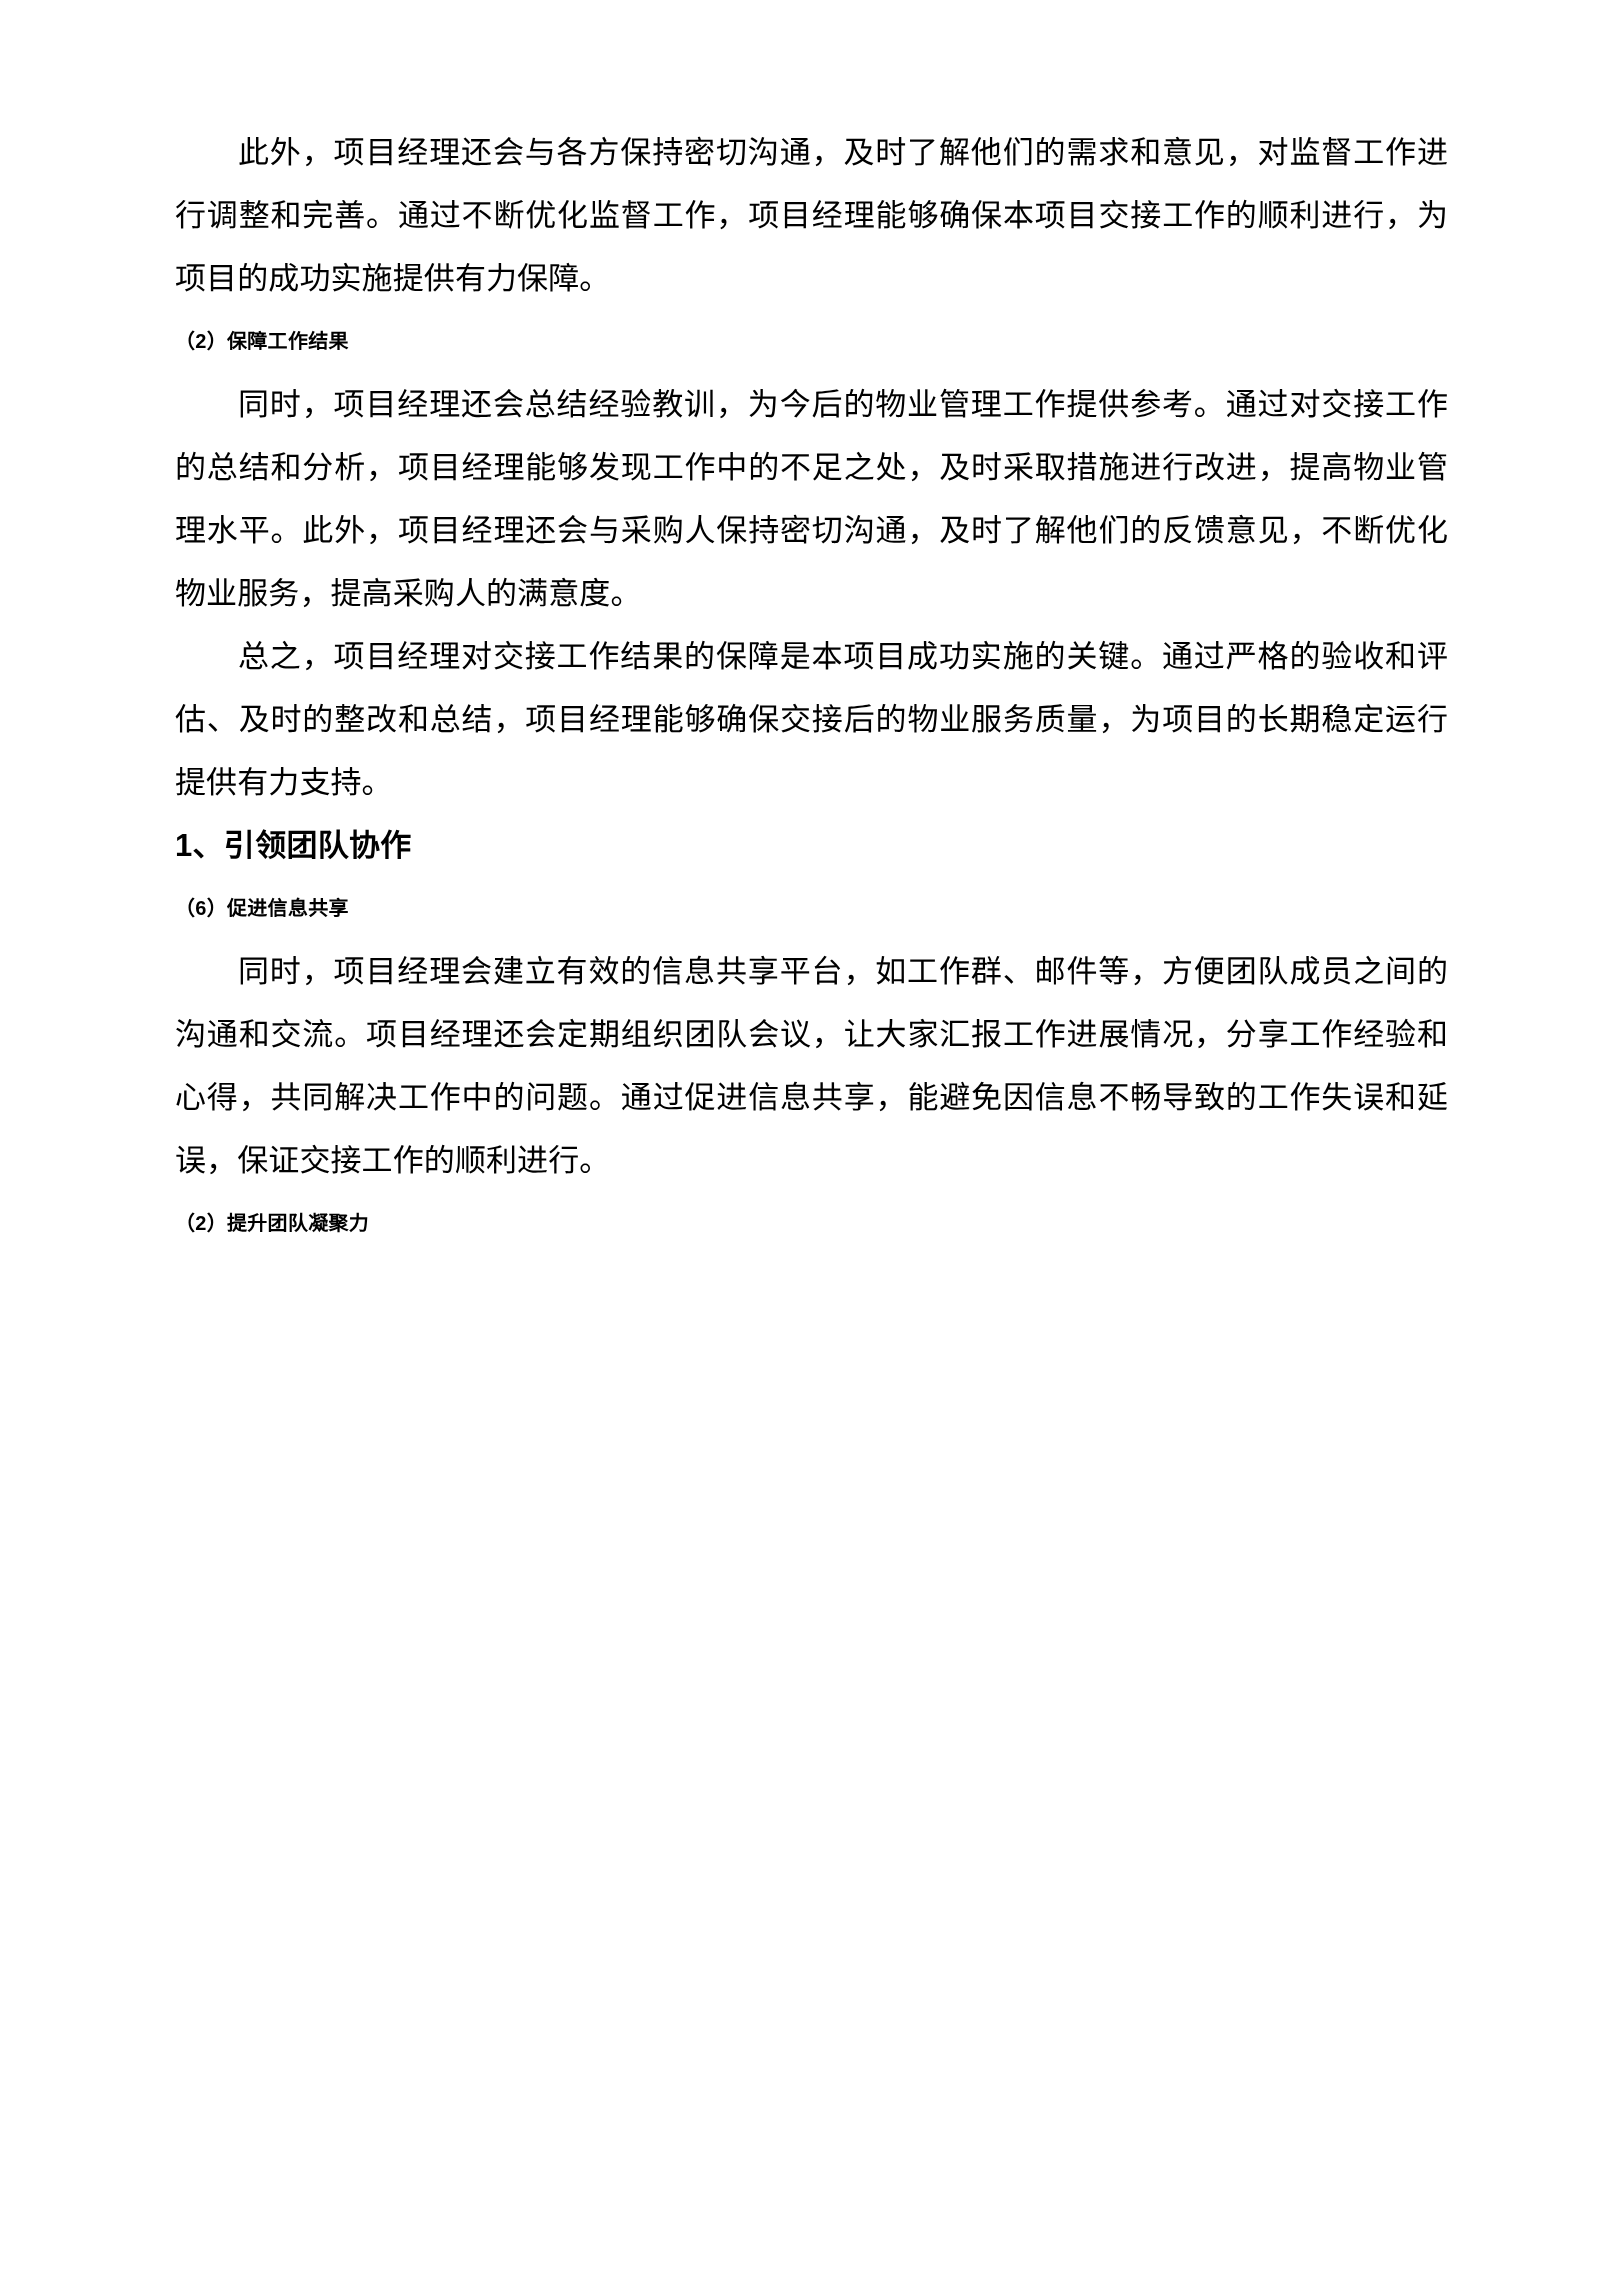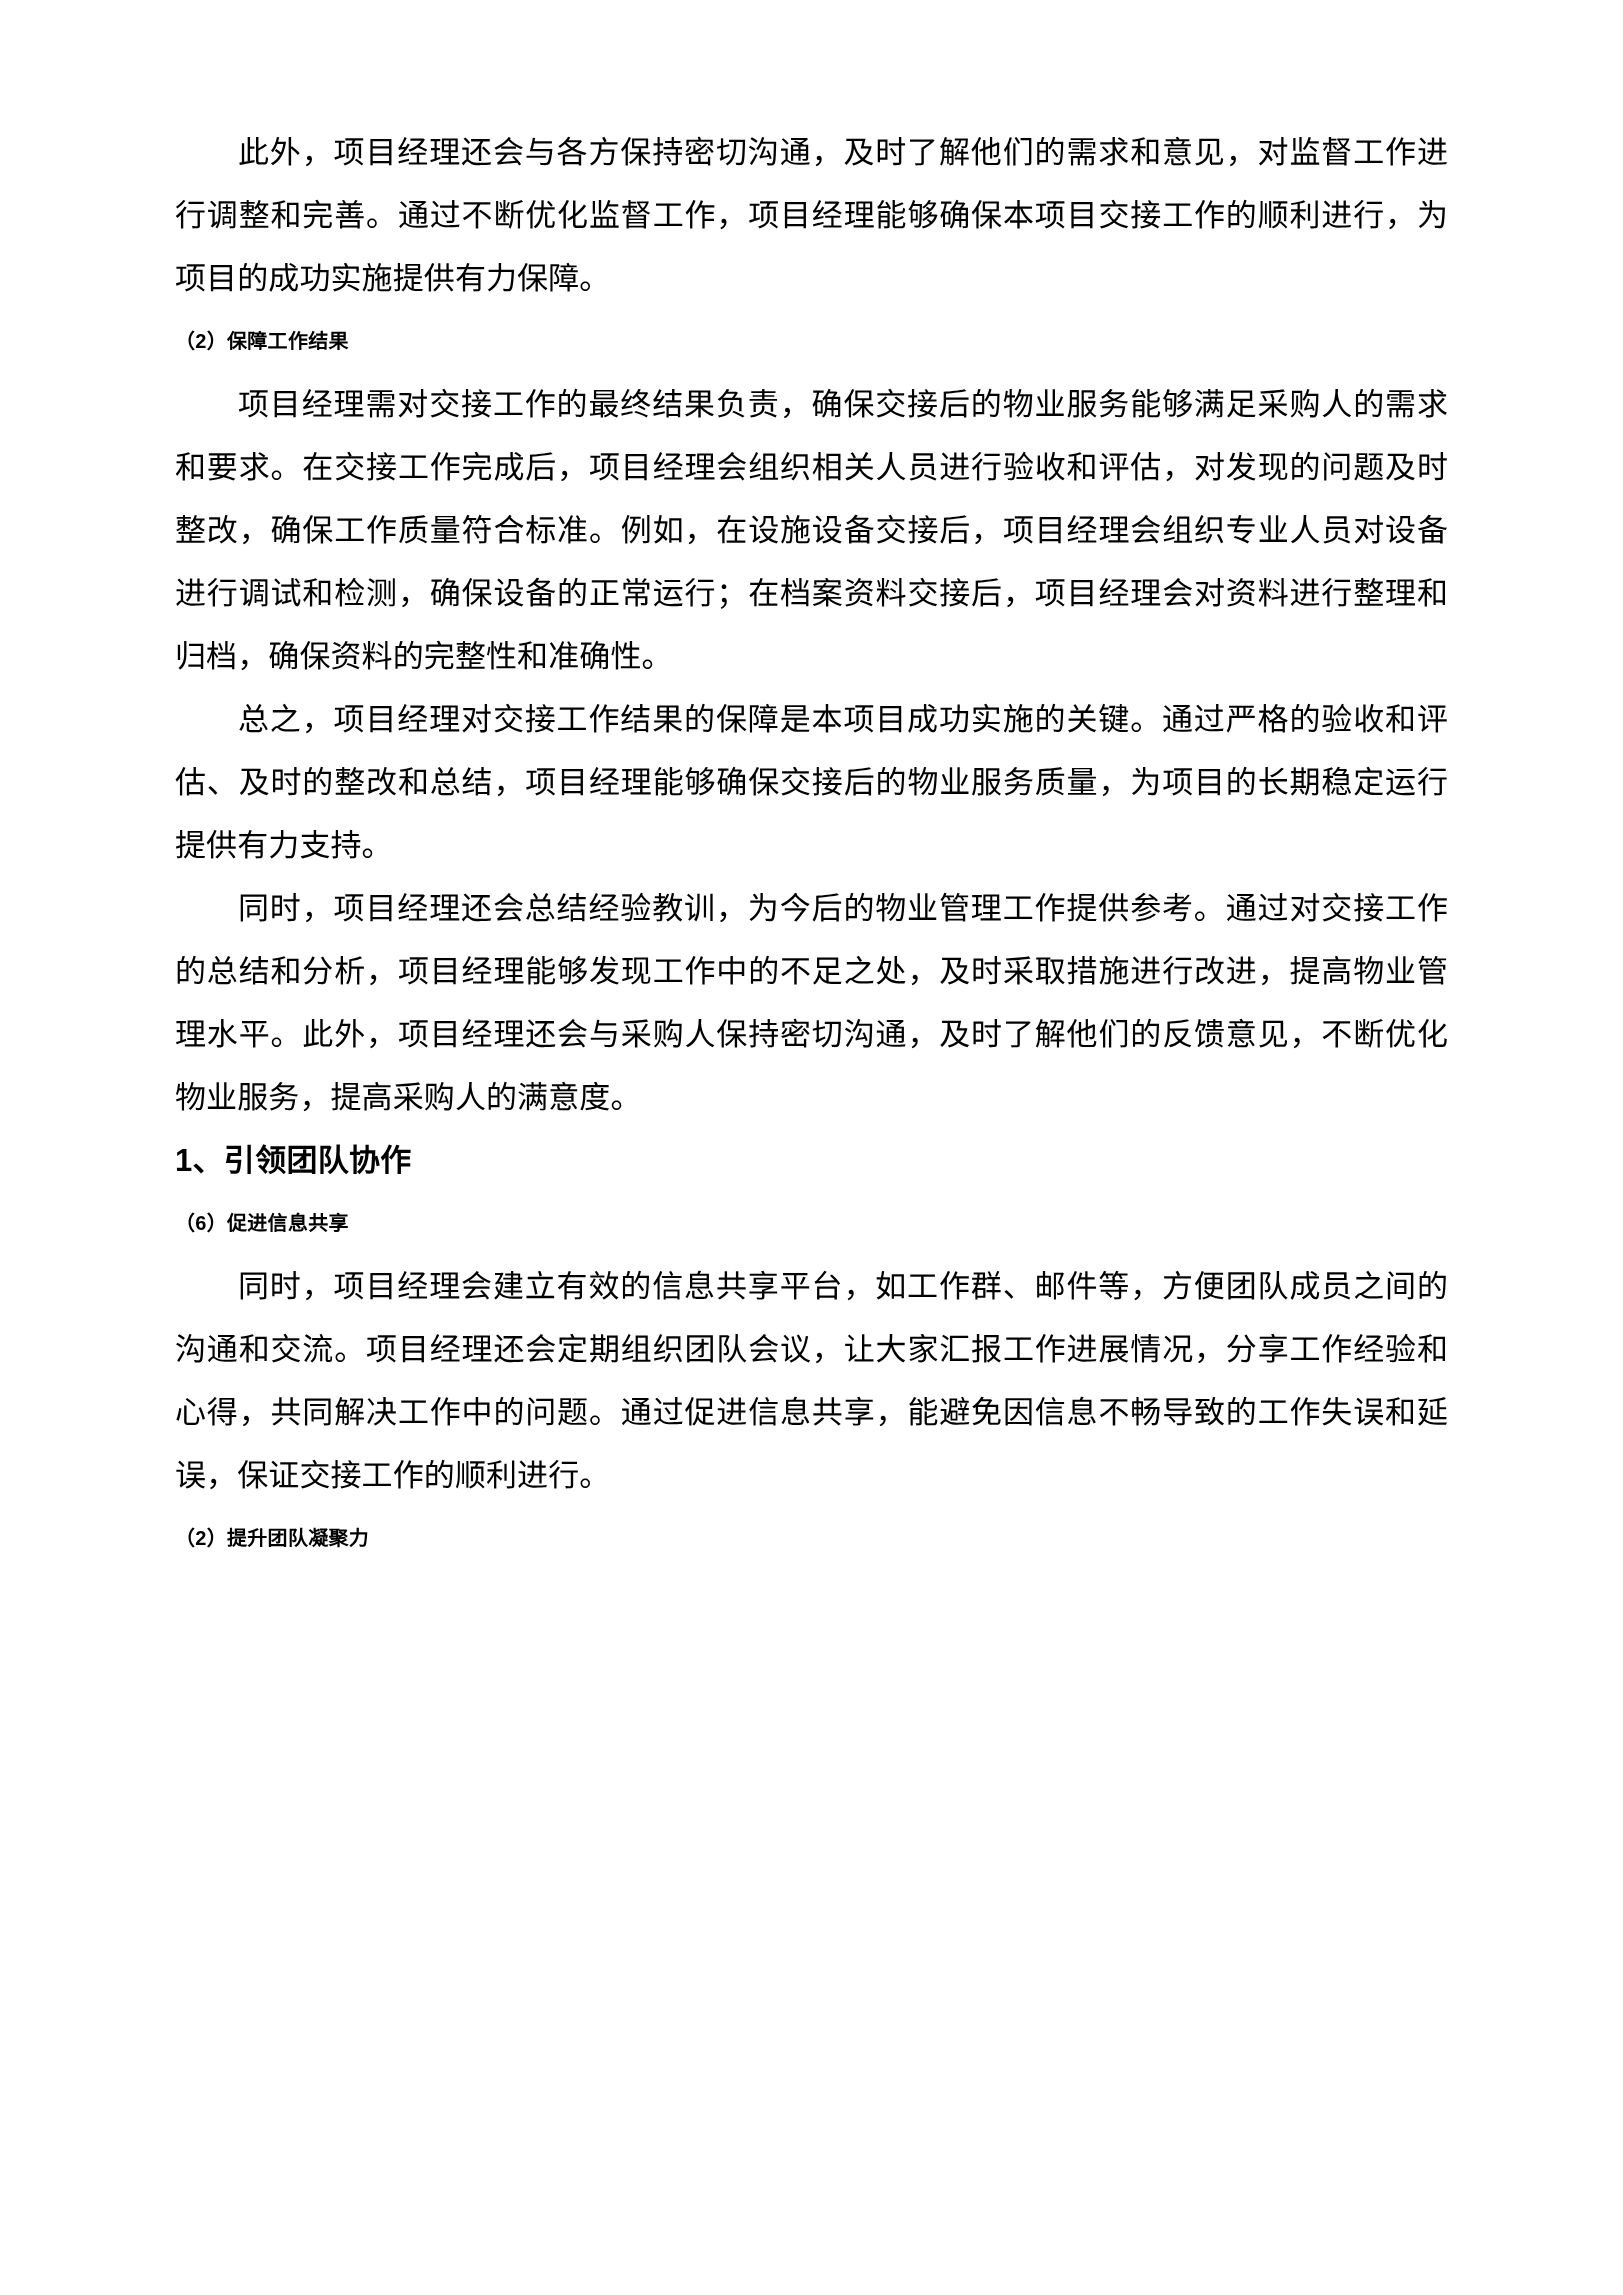--- a/index.html
+++ b/index.html
@@ -62,25 +62,24 @@
 </head>
 <body>
 
 <div class="page">
   <div class="content">
 
     <p class="para">此外，项目经理还会与各方保持密切沟通，及时了解他们的需求和意见，对监督工作进行调整和完善。通过不断优化监督工作，项目经理能够确保本项目交接工作的顺利进行，为项目的成功实施提供有力保障。</p>
 
     <h3 class="heading-sub">（2）保障工作结果</h3>
 
-    <p class="para">项目经理需对交接工作的最终结果负责，确保交接后的物业服务能够满足采购人的需求和要求。在交接工作完成后，项目经理会组织相关人员进行验收和评估，对发现的问题及时整改，确保工作质量符合标准。例如，在设施设备交接后，项目经理会组织专业人员对设备进行调试和检测，确保设备的正常运行；在档案资料交接后，项目经理会对资料进行整理和归档，确保资料的完整性和准确性。</p>
+
+    <p class="para">同时，项目经理还会总结经验教训，为今后的物业管理工作提供参考。通过对交接工作的总结和分析，项目经理能够发现工作中的不足之处，及时采取措施进行改进，提高物业管理水平。此外，项目经理还会与采购人保持密切沟通，及时了解他们的反馈意见，不断优化物业服务，提高采购人的满意度。</p>
 
     <p class="para">总之，项目经理对交接工作结果的保障是本项目成功实施的关键。通过严格的验收和评估、及时的整改和总结，项目经理能够确保交接后的物业服务质量，为项目的长期稳定运行提供有力支持。</p>
-
-    <p class="para">同时，项目经理还会总结经验教训，为今后的物业管理工作提供参考。通过对交接工作的总结和分析，项目经理能够发现工作中的不足之处，及时采取措施进行改进，提高物业管理水平。此外，项目经理还会与采购人保持密切沟通，及时了解他们的反馈意见，不断优化物业服务，提高采购人的满意度。</p>
 
     <h2 class="heading-num">1、引领团队协作</h2>
 
     <h3 class="heading-sub">（6）促进信息共享</h3>
 
 
     <p class="para">同时，项目经理会建立有效的信息共享平台，如工作群、邮件等，方便团队成员之间的沟通和交流。项目经理还会定期组织团队会议，让大家汇报工作进展情况，分享工作经验和心得，共同解决工作中的问题。通过促进信息共享，能避免因信息不畅导致的工作失误和延误，保证交接工作的顺利进行。</p>
 
 
     <h3 class="heading-sub">（2）提升团队凝聚力</h3>

